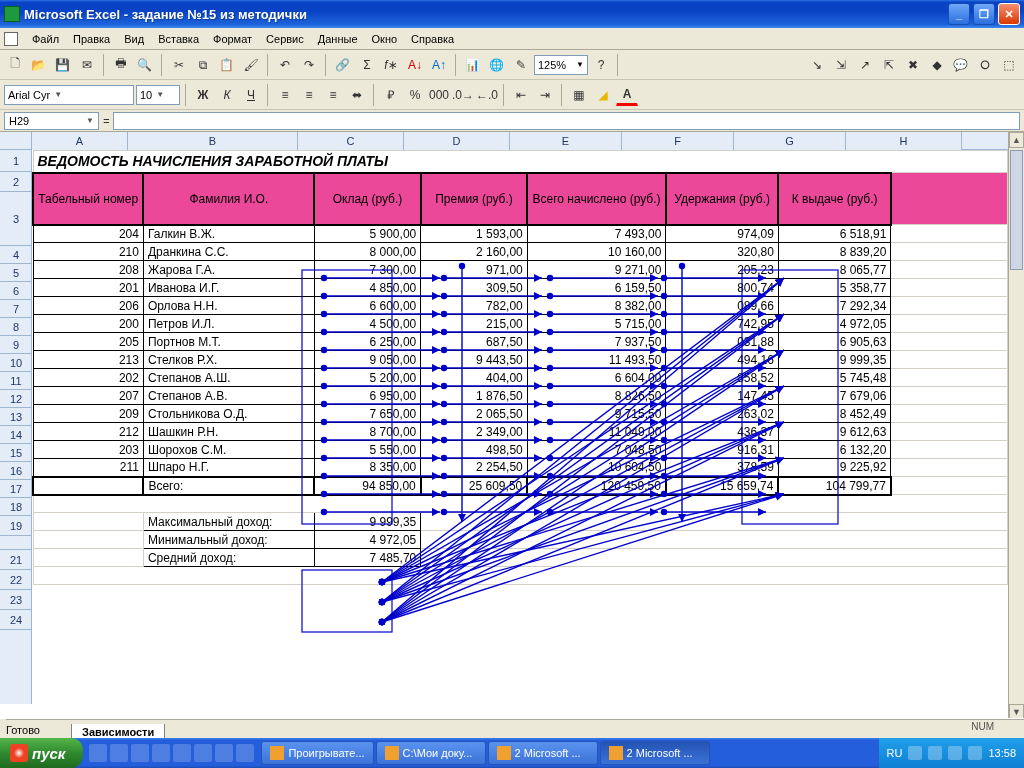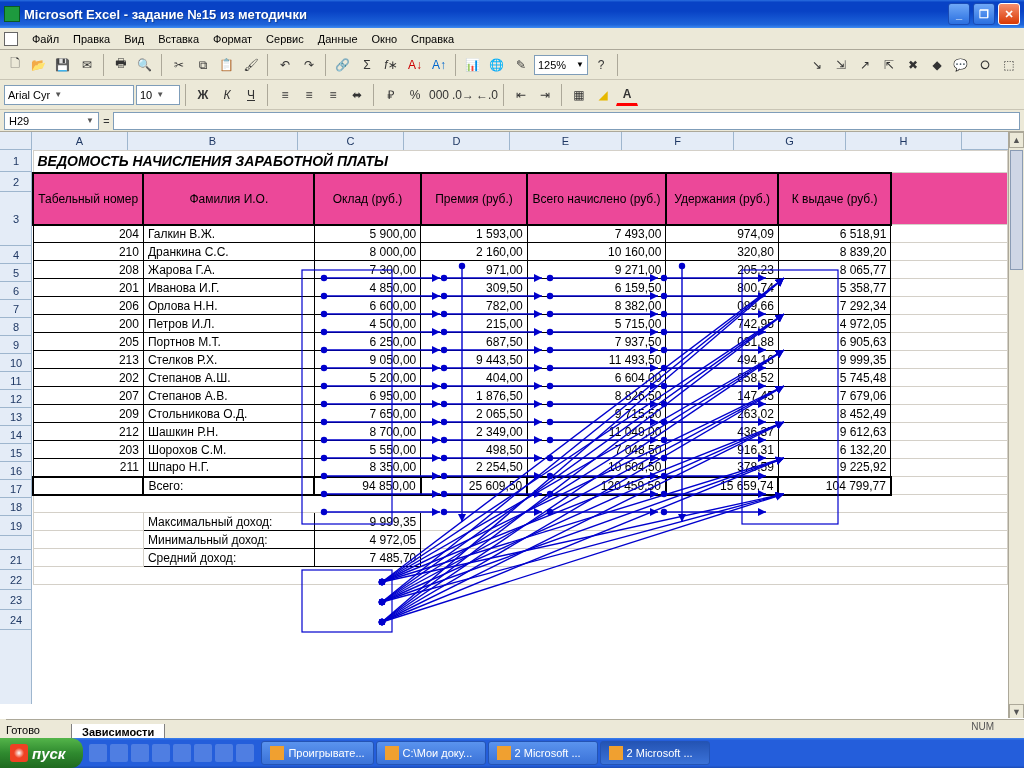--- a/index.html
+++ b/index.html
@@ -712,13 +712,21 @@
     <div class="qi"></div>
     <div class="qi"></div>
     <div class="qi"></div>
   </div>
   <div id="task-items" style="display:flex">
       <div class="task-item">Проигрывате...</div>
       <div class="task-item">C:\Мои доку...</div>
       <div class="task-item">2 Microsoft ...</div>
       <div class="task-item active">2 Microsoft ...</div>
     </div>
+  <div class="tray">
+    <span>RU</span>
+    <div class="ti"></div>
+    <div class="ti"></div>
+    <div class="ti"></div>
+    <div class="ti"></div>
+    <span class="clock">13:58</span>
+  </div>
 </div>
 
 </body></html>

